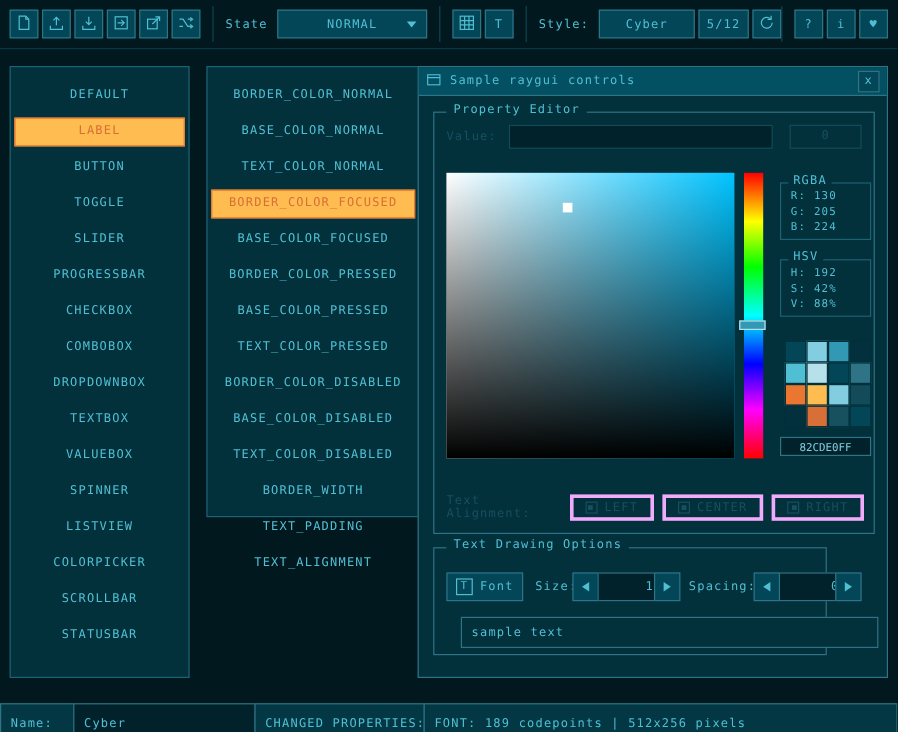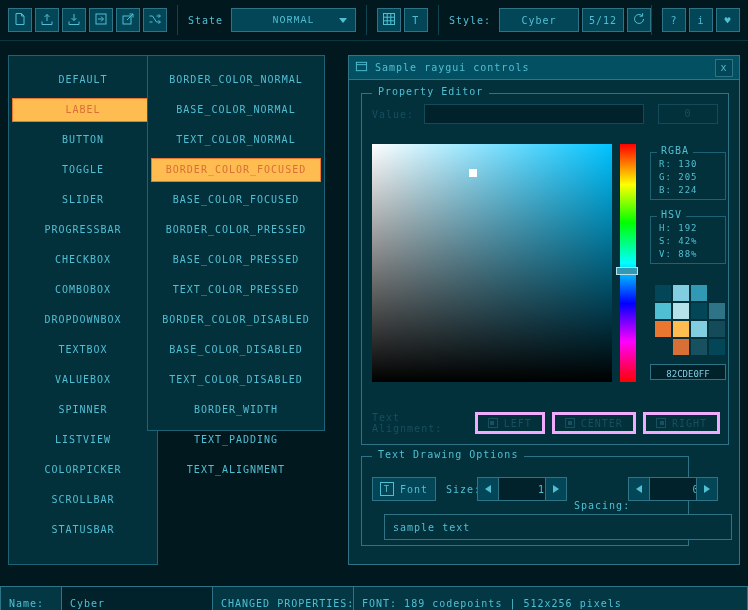--- a/index.html
+++ b/index.html
@@ -15,28 +15,28 @@
   .tb-group { display:flex; gap:3px; }
   .tb-btn { width:24px; height:24px; background:#024658; border:1px solid #2f7486; color:#51bfd3;
             display:flex; align-items:center; justify-content:center; }
   .tb-btn svg { width:14px; height:14px; }
   .tb-btn.wide { width:80px; }
   .tb-btn.mid { width:42px; }
   .tb-sep { width:1px; height:30px; background:#0f4552; margin:0 10px; flex:none; }
   .tb-sep.push { margin-left:auto; }
   .tb-label { color:#51bfd3; margin-right:8px; white-space:nowrap; }
   .dropdown { width:130px; height:24px; background:#024658; border:1px solid #2f7486;
-              display:flex; align-items:center; justify-content:center; position:relative; cursor:pointer;font-family:Liberation Mono, monospace; }
+              display:flex; align-items:center; justify-content:center; position:relative; cursor:pointer; }
   .tri-down { position:absolute; right:8px; width:0; height:0; border-left:4px solid transparent;
               border-right:4px solid transparent; border-top:5px solid #51bfd3; }
 
   
   .panel { position:absolute; background:#02303b; border:1px solid #1d6275; padding-top:12px; }
   #controls-panel { left:8px; top:55px; width:150px; height:510px; }
-  #props-panel { left:147px; top:55px; width:178px; height:376px; }
+  #props-panel { left:172px; top:55px; width:178px; height:376px; }
   .list-item { height:24px; line-height:24px; text-align:center; margin:0 3px 6px; color:#51bfd3; cursor:pointer;
                white-space:nowrap; overflow:hidden; }
   .list-item.selected { background:#ffbc51; border:1px solid #eb7630; color:#d86f36; line-height:22px; }
 
   
   #sample-window { position:absolute; left:348px; top:55px; width:392px; height:510px;
                    background:#02303b; border:1px solid #2f7486; }
   .titlebar { height:24px; background:#035062; border-bottom:1px solid #2f7486; display:flex;
               align-items:center; padding:0 6px; gap:7px; }
   .titlebar svg { width:13px; height:13px; color:#51bfd3; }
@@ -85,21 +85,21 @@
   .align-icon::after { content:""; position:absolute; top:2px; width:4px; height:4px; background:#17505f; }
   .ai-left::after { left:1px; }
   .ai-center::after { left:2px; }
   .ai-right::after { right:1px; }
 
   #font-btn { position:absolute; left:10px; top:20px; width:64px; height:24px; background:#024658;
               border:1px solid #2f7486; color:#51bfd3; display:flex; align-items:center; justify-content:center; gap:6px; }
   .tbox { width:14px; height:14px; border:1px solid #51bfd3; display:flex; align-items:center;
           justify-content:center; font-size:9px; line-height:1; flex:none; }
   #size-label { position:absolute; left:84px; top:27px; }
-  #spacing-label { position:absolute; left:212px; top:43px; }
+  #spacing-label { position:absolute; left:212px; top:27px; }
   .spinner { position:absolute; top:20px; display:flex; height:24px; }
   #size-spinner { left:115px; }
   #spacing-spinner { left:266px; }
   .spin-btn { width:22px; height:24px; background:#024658; border:1px solid #2f7486;
               display:flex; align-items:center; justify-content:center; padding:0; }
   .spin-val { width:42px; height:24px; background:#02222b; border-top:1px solid #2f7486;
               border-bottom:1px solid #2f7486; display:flex; align-items:center; justify-content:center; color:#51bfd3;padding-left:46px; }
   .tri-l { width:0; height:0; border-top:4px solid transparent; border-bottom:4px solid transparent;
            border-right:6px solid #51bfd3; }
   .tri-r { width:0; height:0; border-top:4px solid transparent; border-bottom:4px solid transparent;

